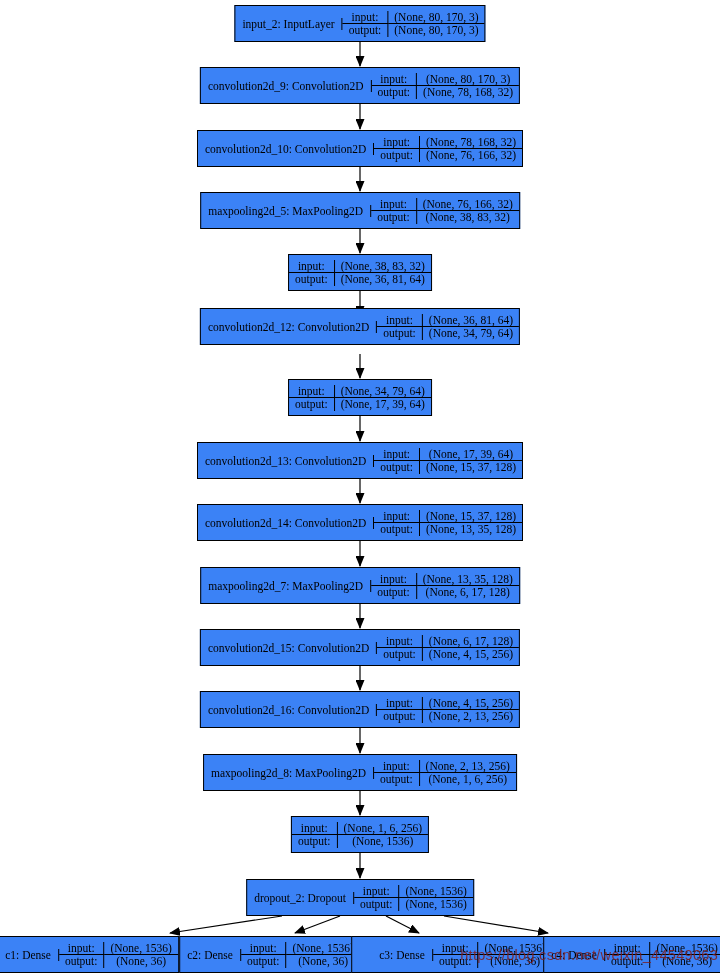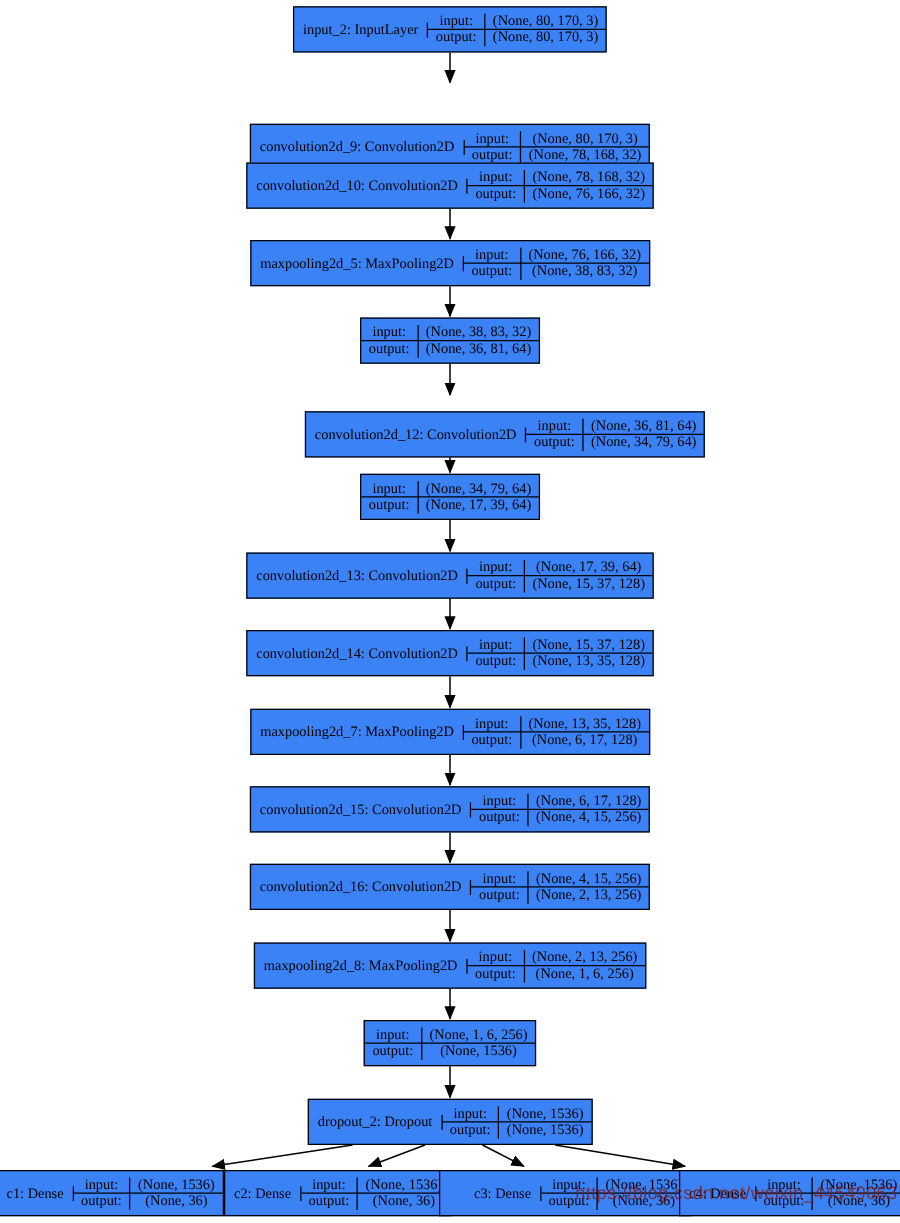--- a/index.html
+++ b/index.html
@@ -57,21 +57,21 @@
   <div id="nodes">
       <div class="node" style="left: 360px; top: 5px;">
         <div class="name-cell">input_2: InputLayer</div>
         <div class="io">
           <div class="lbl-in">input:</div>
           <div class="val-in">(None, 80, 170, 3)</div>
           <div class="lbl-out">output:</div>
           <div class="val-out">(None, 80, 170, 3)</div>
         </div>
       </div>
-      <div class="node" style="left: 360px; top: 67px; margin-top: 32px;">
+      <div class="node" style="left: 360px; top: 67px;">
         <div class="name-cell">convolution2d_9: Convolution2D</div>
         <div class="io">
           <div class="lbl-in">input:</div>
           <div class="val-in">(None, 80, 170, 3)</div>
           <div class="lbl-out">output:</div>
           <div class="val-out">(None, 78, 168, 32)</div>
         </div>
       </div>
       <div class="node" style="left: 360px; top: 130px;">
         <div class="name-cell">convolution2d_10: Convolution2D</div>
@@ -92,21 +92,21 @@
         </div>
       </div>
       <div class="node" style="left: 360px; top: 254px;">
         <div class="io">
           <div class="lbl-in">input:</div>
           <div class="val-in">(None, 38, 83, 32)</div>
           <div class="lbl-out">output:</div>
           <div class="val-out">(None, 36, 81, 64)</div>
         </div>
       </div>
-      <div class="node" style="left: 360px; top: 329px; margin-left: 44px;">
+      <div class="node" style="left: 360px; top: 308px;">
         <div class="name-cell">convolution2d_12: Convolution2D</div>
         <div class="io">
           <div class="lbl-in">input:</div>
           <div class="val-in">(None, 36, 81, 64)</div>
           <div class="lbl-out">output:</div>
           <div class="val-out">(None, 34, 79, 64)</div>
         </div>
       </div>
       <div class="node" style="left: 360px; top: 379px;">
         <div class="io">

